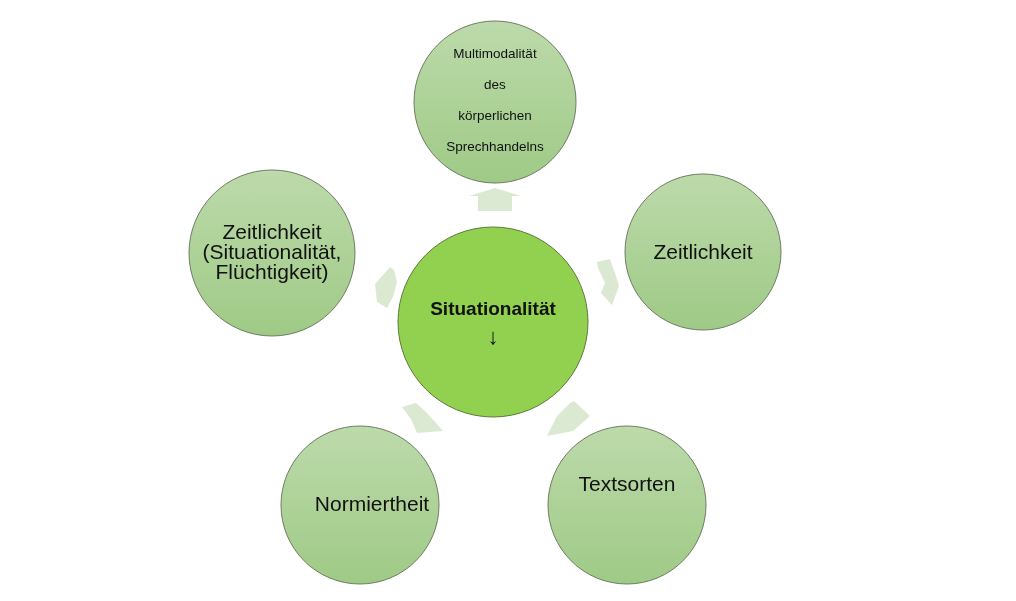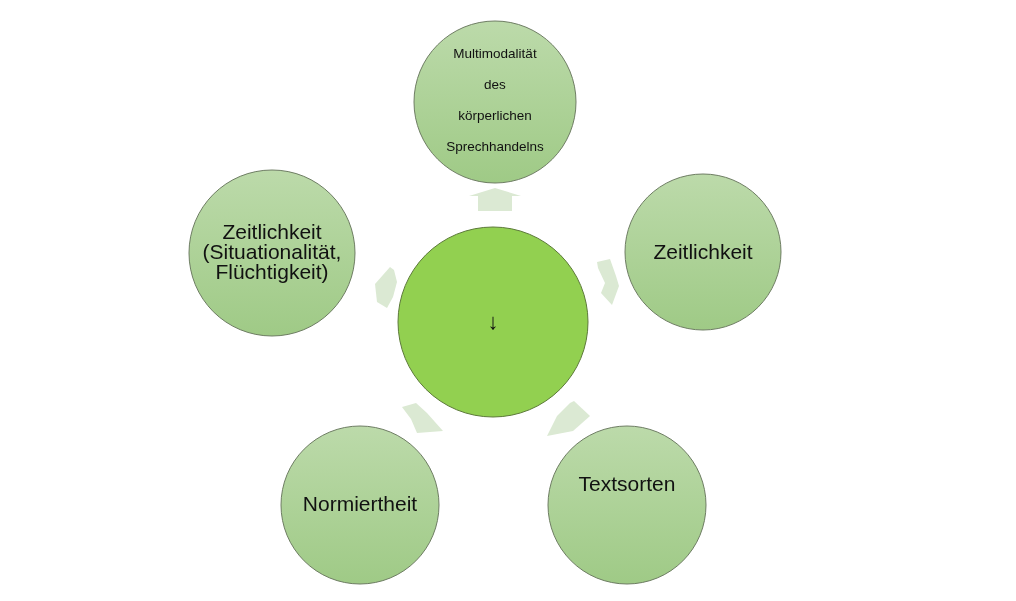--- a/index.html
+++ b/index.html
@@ -42,39 +42,40 @@
     <circle cx="703" cy="252" r="78"></circle>
     <circle cx="627" cy="505" r="79"></circle>
     <circle cx="360" cy="505" r="79"></circle>
     <circle cx="272" cy="253" r="83"></circle>
   </g>
 
   <circle cx="493" cy="322" r="95" fill="#92d050" stroke="#5d7a3a" stroke-width="1"></circle>
 </svg>
 
 <div class="node-label center-text" style="left:493px; top:322px;">
+  <span>Situationalität</span>
   <span class="arrow">↓</span>
 </div>
 
 <div class="node-label outer-text small" style="left:495px; top:100px;gap:12px;">
   <span>Multimodalität</span>
   <span>des</span>
   <span>körperlichen</span>
   <span>Sprechhandelns</span>
 </div>
 
 <div class="node-label outer-text" style="left:703px; top:252px;">
   <span>Zeitlichkeit</span>
 </div>
 
 <div class="node-label outer-text" style="left:627px; top:484px;">
   <span>Textsorten</span>
 </div>
 
-<div class="node-label outer-text" style="left:360px; top:504px;">
+<div class="node-label outer-text" style="left:372px; top:504px;">
   <span>Normiertheit</span>
 </div>
 
 <div class="node-label outer-text" style="left:272px; top:252px;">
   <span>Zeitlichkeit</span>
   <span>(Situationalität,</span>
   <span>Flüchtigkeit)</span>
 </div>
 
 </body></html>

